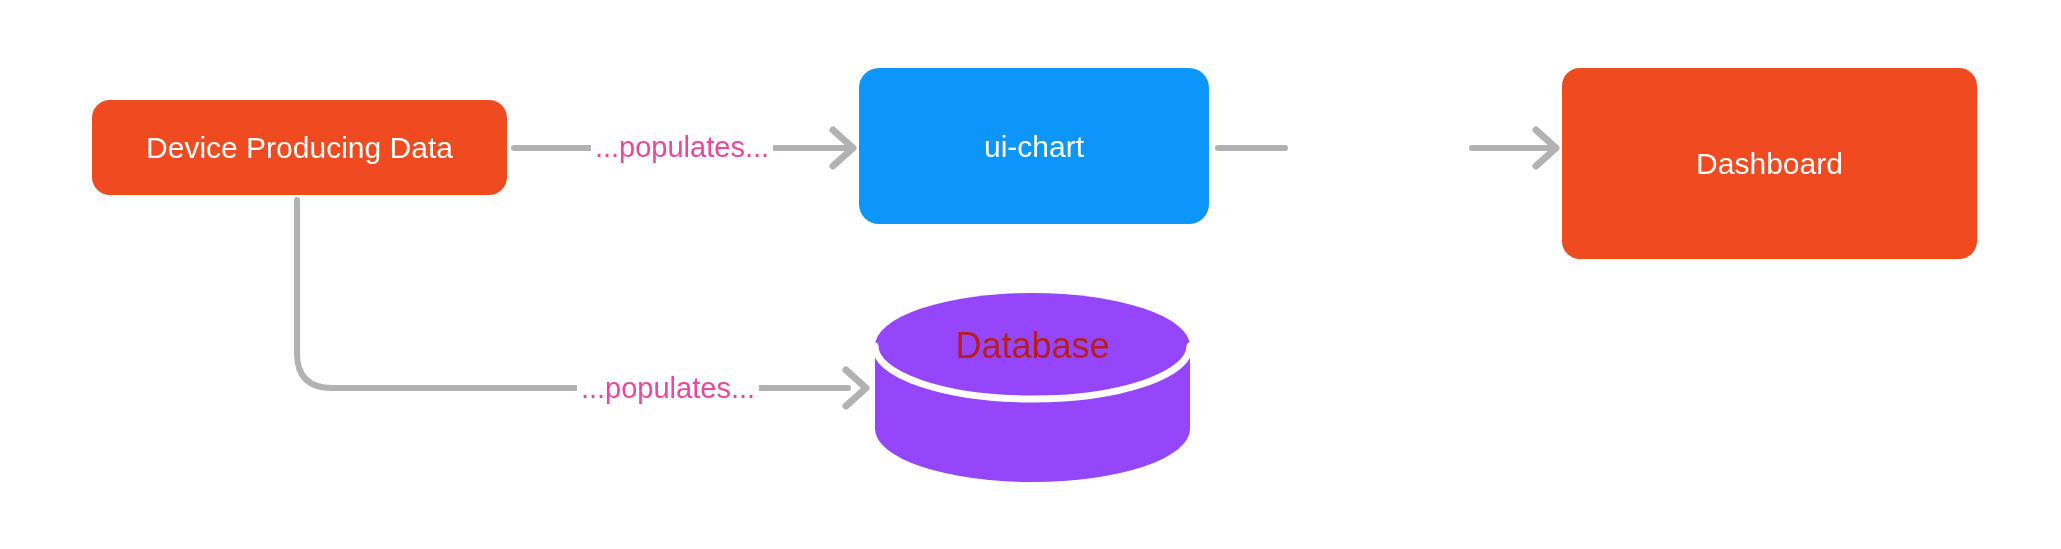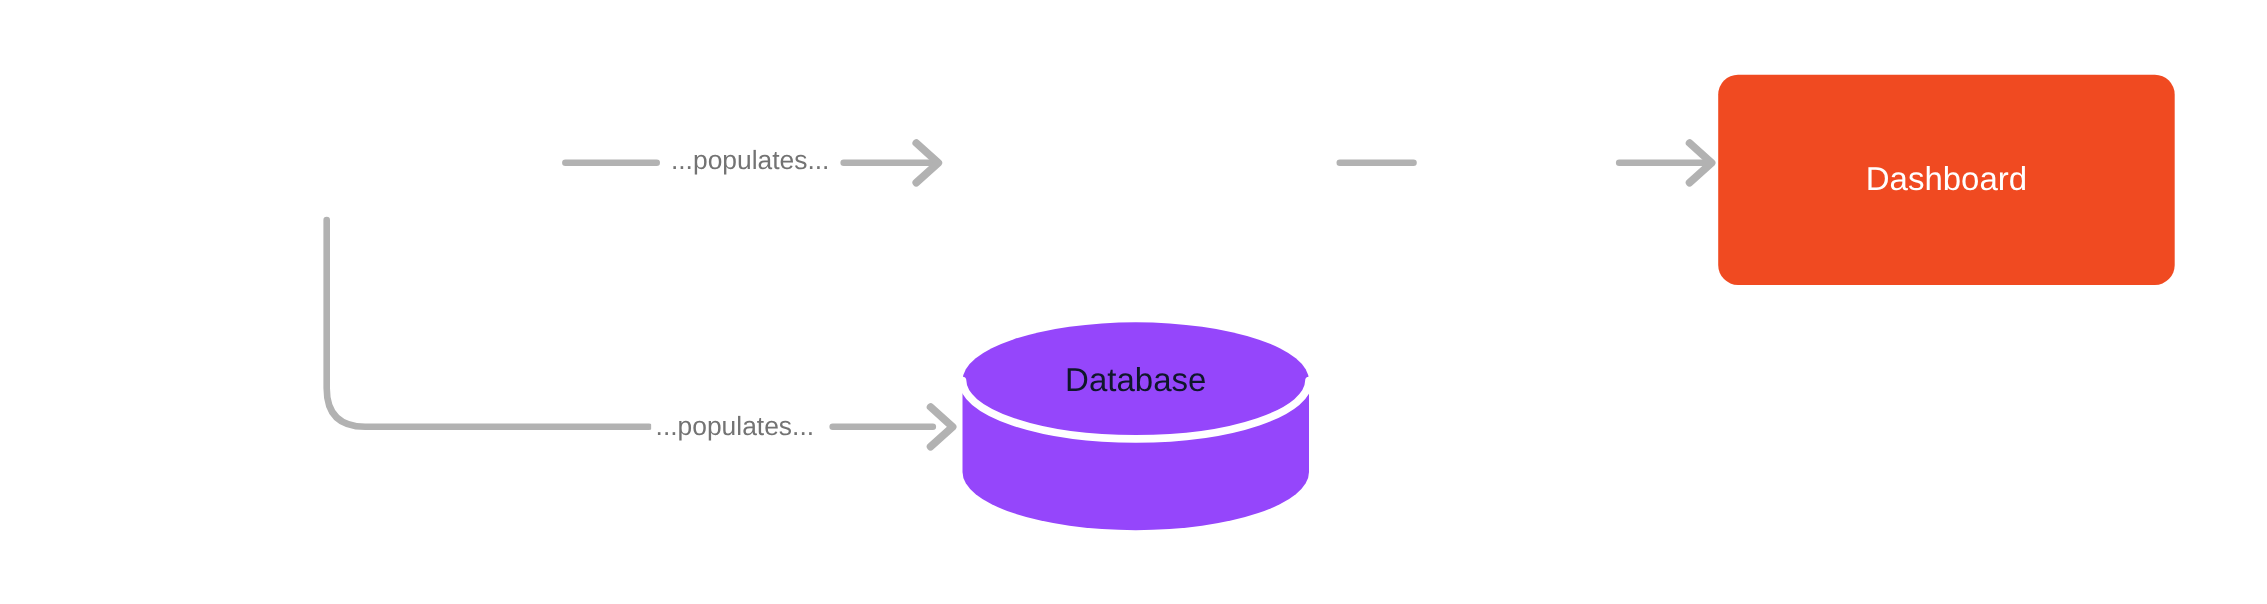--- a/index.html
+++ b/index.html
@@ -37,27 +37,27 @@
       border-radius: 18px;
       line-height: 1.5;
     }
     .node-device   { left: 92px;   top: 100px; width: 415px; height: 95px;  background: #F04A21; }
     .node-uichart  { left: 859px;  top: 68px;  width: 350px; height: 156px; background: #0D96FA; border-radius: 20px; }
     .node-dashboard{ left: 1562px; top: 68px;  width: 415px; height: 191px; background: #F04A21; }
     .db-label {
       position: absolute;
       left: 875px; top: 293px; width: 315px; height: 106px;
       display: flex; align-items: center; justify-content: center;
-      color: #0f172a; font-size: 30px;
+      color: #b91c1c; font-size: 36px;
     }
     .edge-label {
       position: absolute;
       transform: translate(-50%, -50%);
-      font-size: 24px;
-      color: #737373;
+      font-size: 29px;
+      color: #ec4899;
       white-space: nowrap;
       background: #ffffff;
       padding: 0 4px;
     }
     .el-populates-top { left: 682px;  top: 147px; }
     .el-displays-on   { left: 1378px; top: 147px; }
     .el-populates-bot { left: 668px;  top: 388px; }
   </style>
 </head>
 <body>
@@ -84,21 +84,27 @@
       <path class="chev" d="M 846 370 L 866 388 L 846 406"></path>
     </g>
 
     <g>
       <path d="M 875 346 L 875 429 A 157.5 53 0 0 0 1190 429 L 1190 346 Z" fill="#9546FB"></path>
       <ellipse cx="1032.5" cy="346" rx="157.5" ry="53" fill="#9546FB"></ellipse>
       <path d="M 875 346 A 157.5 53 0 0 0 1190 346" fill="none" stroke-width="7" stroke-linecap="round" stroke="#FFFFFF"></path>
     </g>
   </svg>
 
+  <div class="node node-device">
+    <span>Device Producing Data</span>
+  </div>
 
+  <div class="node node-uichart">
+    <span>ui-chart</span>
+  </div>
 
   <div class="node node-dashboard">
     <span>
       <span style="display:block">Dashboard</span>
     </span>
   </div>
 
   <div class="db-label">
     <span>Database</span>
   </div>

